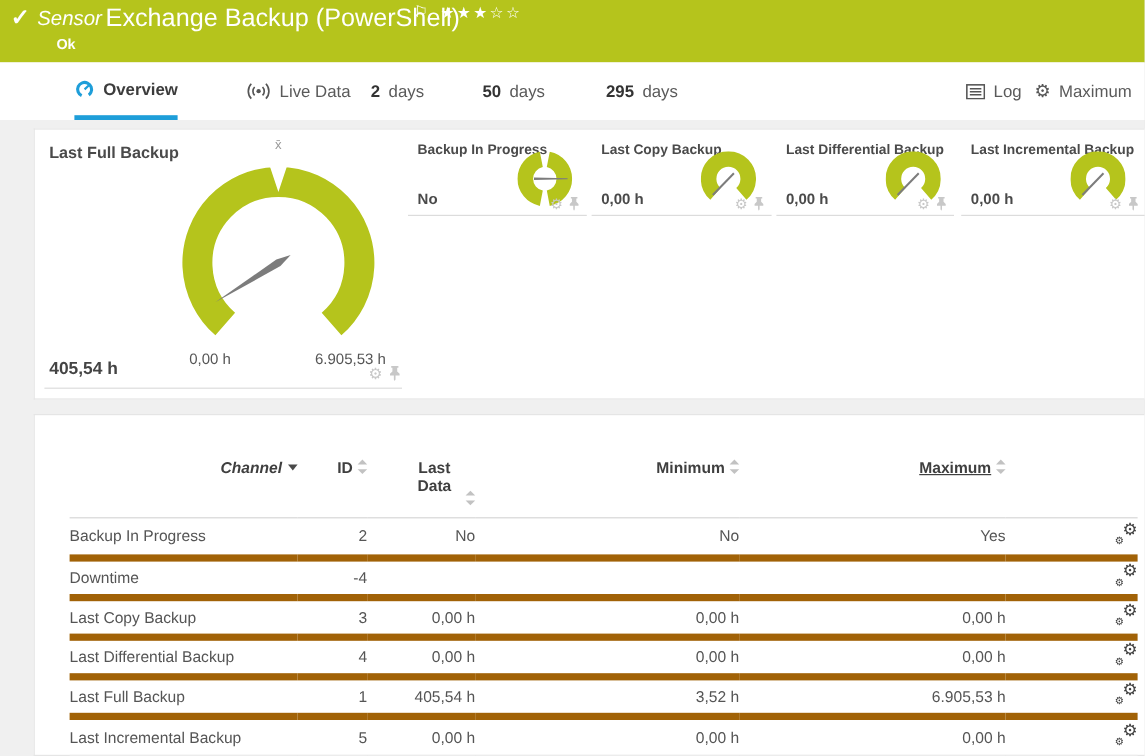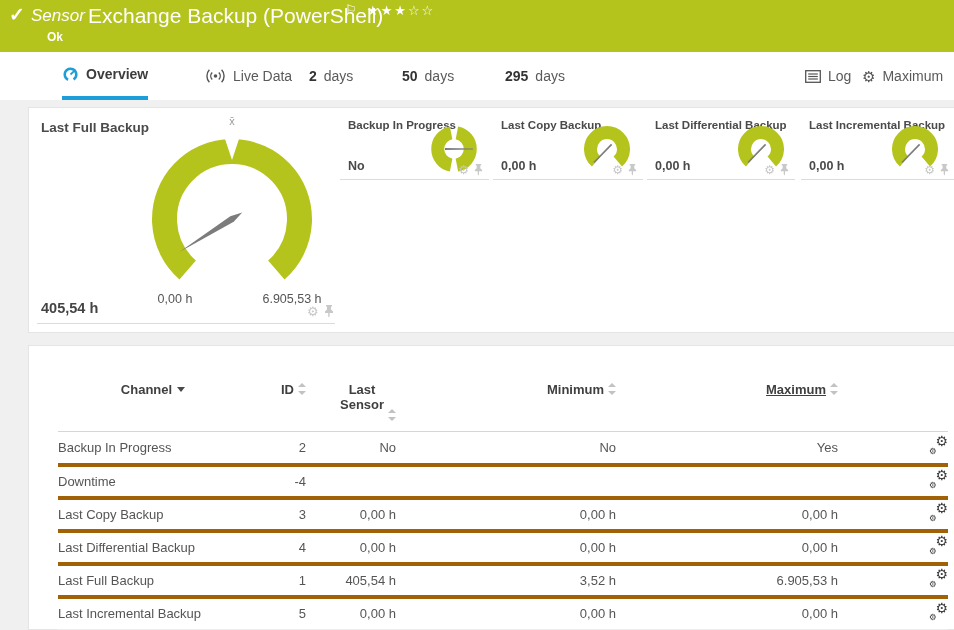--- a/index.html
+++ b/index.html
@@ -48,24 +48,24 @@
   .scale-min { position:absolute; left:118px; top:184px; width:56px; text-align:center; font-size:12.5px; color:#555; }
   .scale-max { position:absolute; left:228px; top:184px; width:70px; text-align:center; font-size:12.5px; color:#555; }
   .main-value { position:absolute; left:12px; top:192px; font-size:14.5px; font-weight:bold; color:#444; }
   .main-icons { position:absolute; left:278px; top:197px; display:flex; align-items:center; gap:4px; color:#c8c8c8; }
   .main-icons .gear-glyph { font-size:13px; line-height:1; }
   .main-underline { position:absolute; left:8px; top:215px; width:298px; border-top:1px solid #dcdcdc; }
   
   table.channels { position:absolute; left:29px; top:36px; border-collapse:collapse; font-size:13px; color:#555; }
   table.channels th { font-weight:bold; color:#3f3f3f; vertical-align:top; padding:0 0 10px 0;
                       text-align:right; line-height:15px; }
-  table.channels th.col-channel { text-align:center; }
+  table.channels th.col-channel { text-align:right;font-style:italic; }
   table.channels td { height:33px; text-align:right; padding:0; }
   table.channels td.cell-channel { text-align:left; }
-  table.channels tbody tr { border-top:4px solid #a16207; }
+  table.channels tbody tr { border-top:6px solid #a16207; }
   table.channels tbody tr:first-child { border-top:1px solid #d6d6d6; }
   table.channels tbody tr:last-child { border-bottom:1px solid #ececec; }
   .col-channel { width:190px; }
   .col-id { width:58px; }
   .col-last { width:90px; }
   .col-min { width:220px; }
   .col-max { width:222px;text-decoration:underline; }
   .col-edit { width:110px; }
   .th-wrap { display:inline-block; width:44px; text-align:center; }
   
@@ -254,21 +254,21 @@
     <table class="channels">
       <thead>
         <tr>
           <th class="col-channel">
             <span>Channel</span><span class="sort-active"></span>
           </th>
           <th class="col-id">
             <span>ID</span><span class="sort"><i class="up"></i><i class="dn"></i></span>
           </th>
           <th class="col-last">
-            <span class="th-wrap">Last Sensor</span><span class="sort" style="vertical-align:-12px"><i class="up"></i><i class="dn"></i></span>
+            <span class="th-wrap">Last Data</span><span class="sort" style="vertical-align:-12px"><i class="up"></i><i class="dn"></i></span>
           </th>
           <th class="col-min">
             <span>Minimum</span><span class="sort"><i class="up"></i><i class="dn"></i></span>
           </th>
           <th class="col-max">
             <span>Maximum</span><span class="sort"><i class="up"></i><i class="dn"></i></span>
           </th>
           <th class="col-edit"></th>
         </tr>
       </thead>

